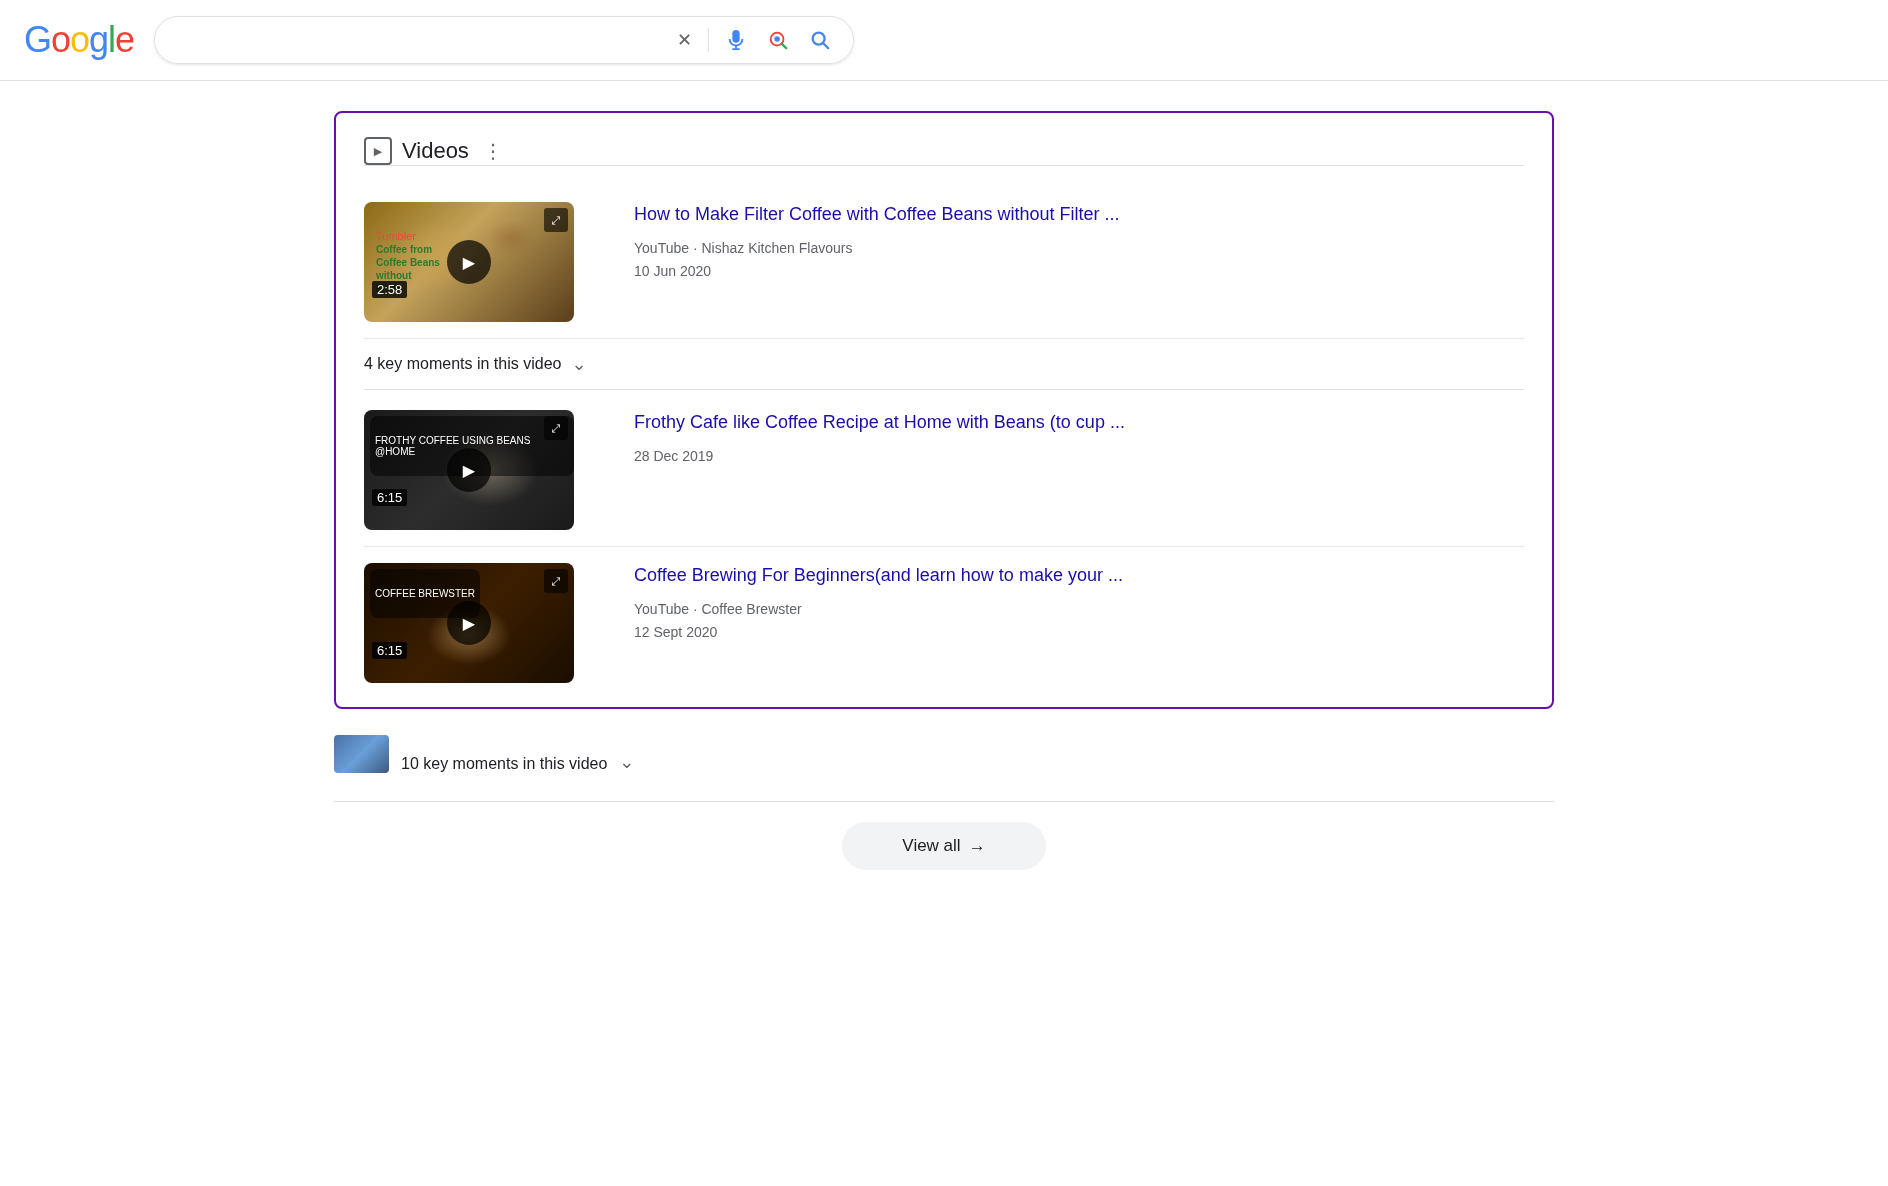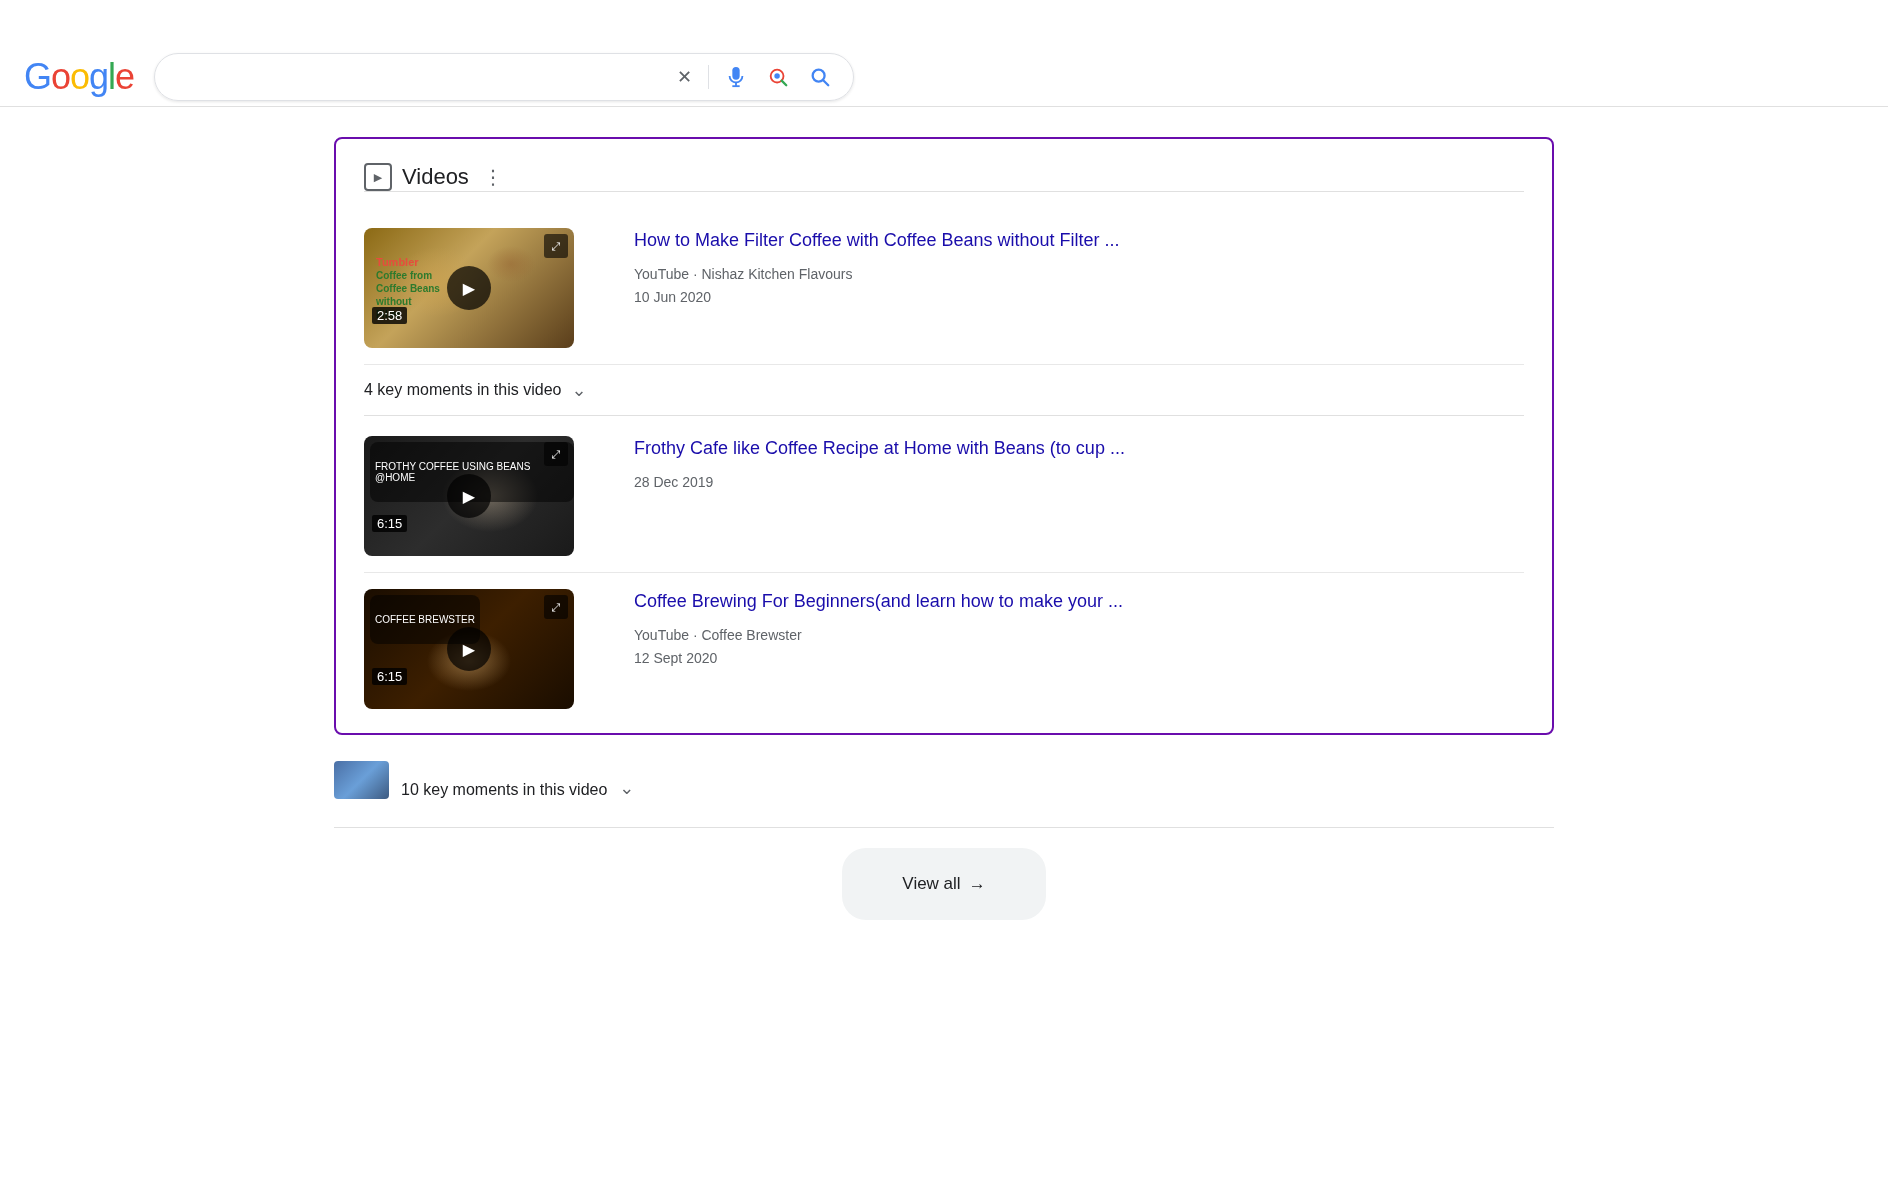--- a/index.html
+++ b/index.html
@@ -8,24 +8,23 @@
       background: #fff;
       color: #202124;
       min-height: 1186px;
       width: 1888px;
     }
 
     
     .header {
       display: flex;
       align-items: center;
-      padding: 5px 24px;
+      padding: 16px 24px;
       border-bottom: 1px solid #e0e0e0;
       gap: 20px;
-      margin-top: 48px;
     }
 
     .google-logo {
       font-size: 36px;
       font-weight: 500;
       letter-spacing: -1px;
       flex-shrink: 0;
     }
     .google-logo .g-blue { color: #4285F4; }
     .google-logo .g-red { color: #EA4335; }
@@ -229,21 +228,21 @@
       top: 0; right: 0; bottom: 0; left: 0;
       display: flex;
       flex-direction: column;
       justify-content: center;
       padding: 8px 12px;
       font-size: 12px;
       font-weight: bold;
       line-height: 1.3;
       z-index: 1;
     }
-    .thumb-text-overlay .brand { color: #e74c3c; font-size: 11px; font-weight: bold; }
+    .thumb-text-overlay .brand { color: #e74c3c; font-size: 11px; font-weight: normal; }
     .thumb-text-overlay .title-text { color: #2ecc40; font-size: 11px; }
 
     .thumb-label {
       position: absolute;
       top: 6px;
       left: 6px;
       background: rgba(0,0,0,0.5);
       color: #fff;
       font-size: 10px;
       padding: 19px 5px;
@@ -321,21 +320,21 @@
       display: flex;
       justify-content: center;
       padding: 20px 0;
       border-top: 1px solid #e0e0e0;
       margin-top: 8px;
     }
     .view-all-btn {
       background: #f1f3f4;
       border: none;
       border-radius: 24px;
-      padding: 26px 60px;
+      padding: 14px 60px;
       font-size: 17px;
       color: #202124;
       cursor: pointer;
       display: flex;
       align-items: center;
       gap: 8px;
       font-family: Arial, sans-serif;
     }
 
     

